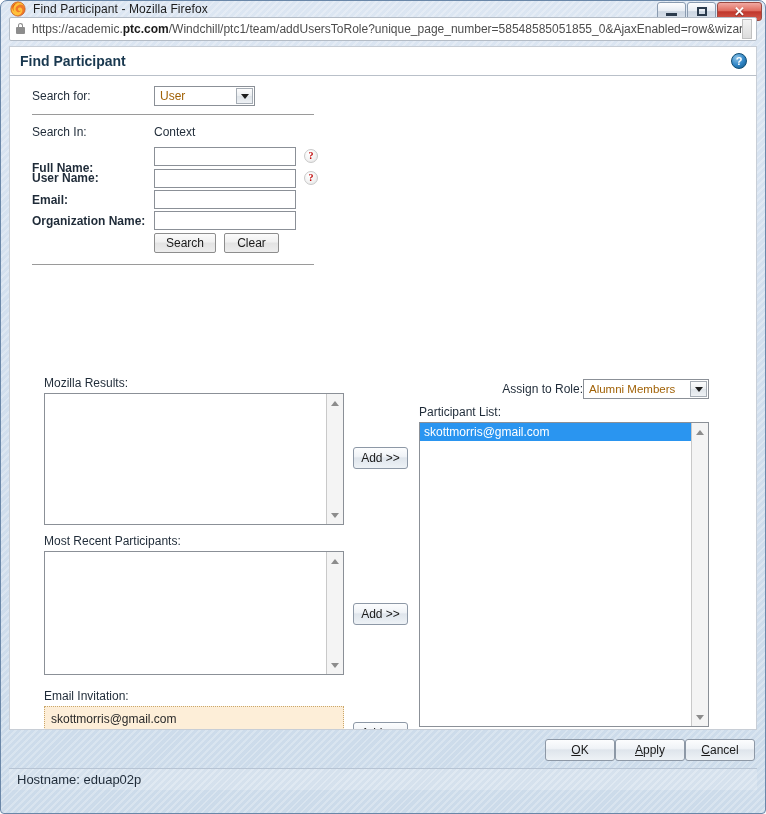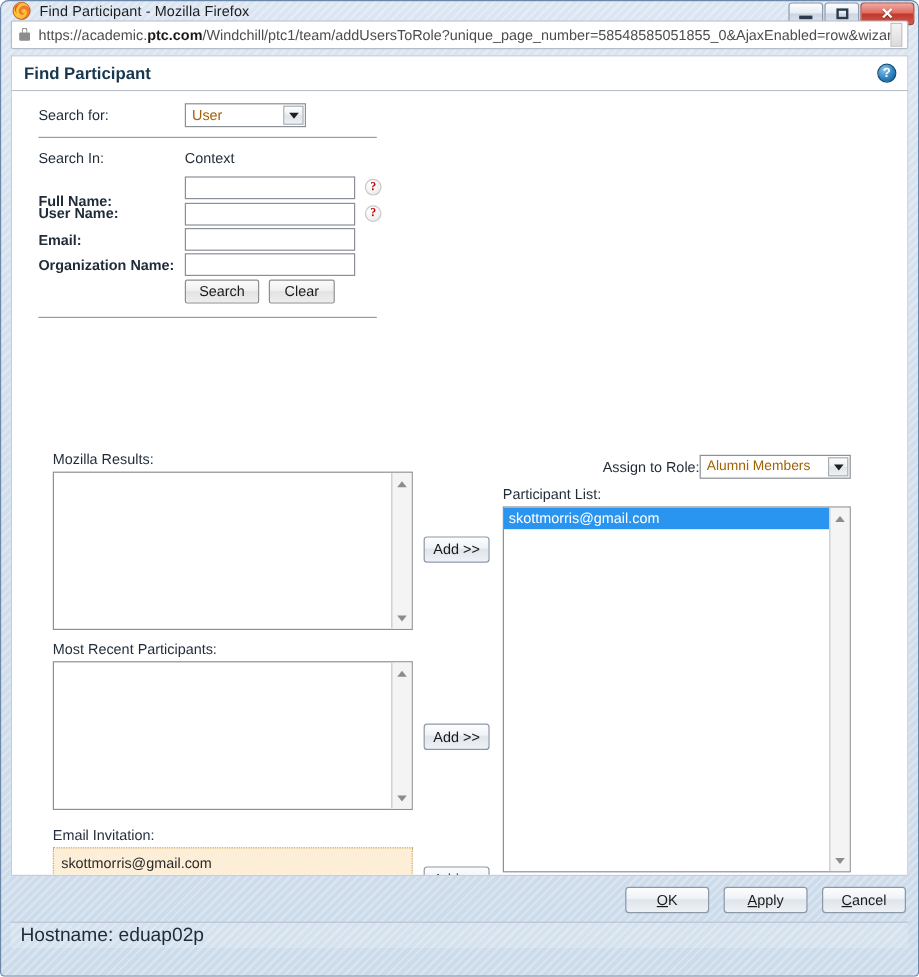--- a/index.html
+++ b/index.html
@@ -355,37 +355,37 @@
     position: relative;
     margin: 0 8px;
     height: 38px;
     z-index: 3;
   }
   .footer-btns {
     position: absolute;
     right: 2px;
     top: 9px;
     display: flex;
-    gap: 12px;
+    gap: 0;
   }
   .footer-btns .btn {
     width: 70px;
     padding: 3px 0;
   }
   .statusbar {
     position: relative;
     margin: 0 8px 0 8px;
     height: 22px;
     background: rgba(255,255,255,.18);
     border-top: 1px solid #b7c4d4;
     display: flex;
     align-items: center;
     padding-left: 8px;
     box-sizing: border-box;
-    font-size: 16px;
+    font-size: 13px;
     color: #1f2b38;
     z-index: 3;
   }
   u { text-decoration: underline; }
 </style>
 </head>
 <body>
 
 <div class="window">
   <div class="frame-inner-sheen"></div>

